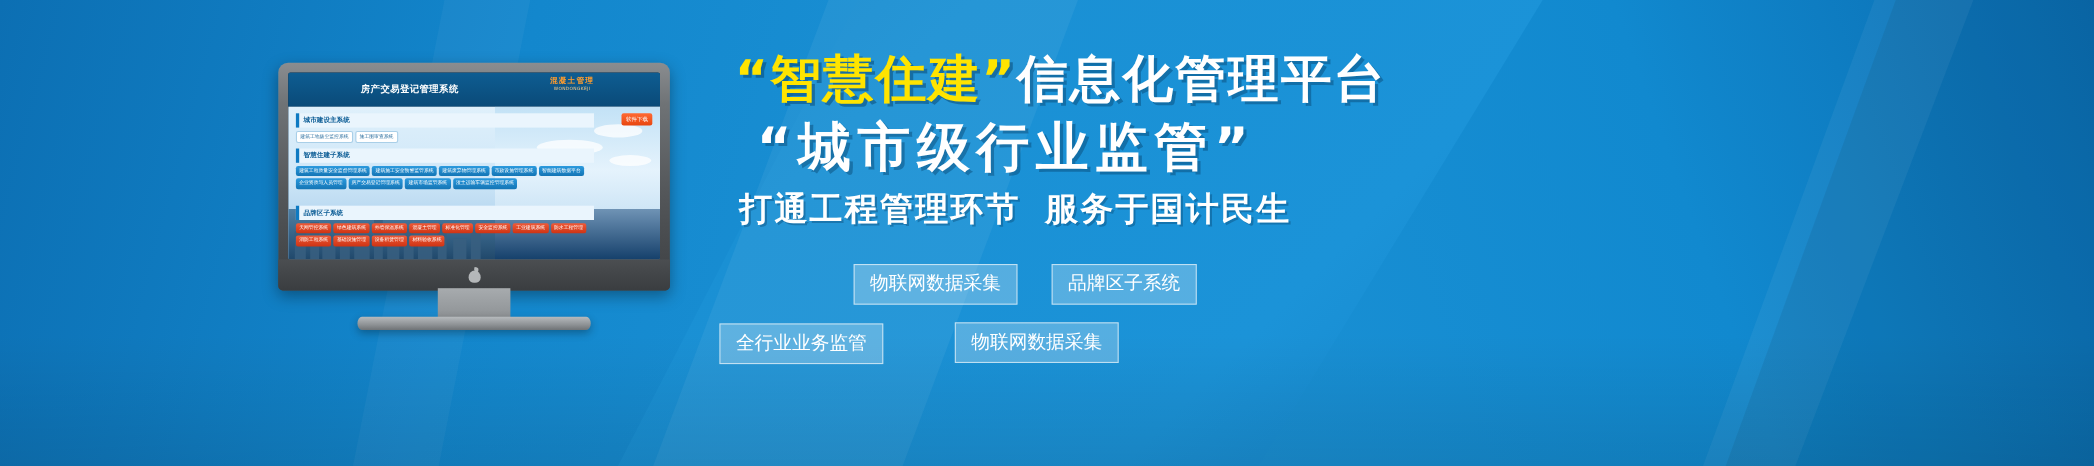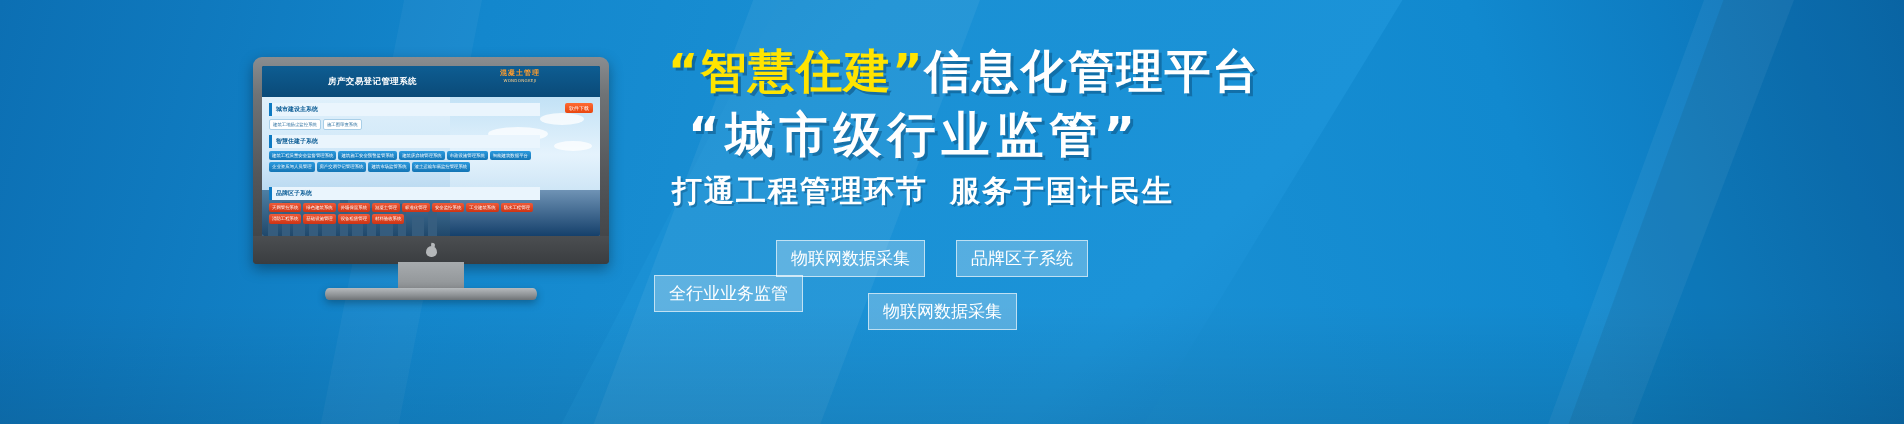--- a/index.html
+++ b/index.html
@@ -164,21 +164,21 @@
     position:absolute;
     background:rgba(255,255,255,.26);
     border:1px solid rgba(255,255,255,.62);
     color:#ffffff;
     font-size:17px;line-height:1;
     padding:9px 14px;white-space:nowrap;
     border-radius:0;
   }
   .tag-a{left:140px;top:240px;}
   .tag-b{left:320px;top:240px;}
-  .tag-c{left:18px;top:275px;}
+  .tag-c{left:18px;top:294px;}
   .tag-d{left:232px;top:293px;}
 </style>
 </head>
 <body>
 
 <div class="banner">
 
   <div class="facet f1"></div>
   <div class="facet f7"></div>
   <div class="facet f2"></div>

